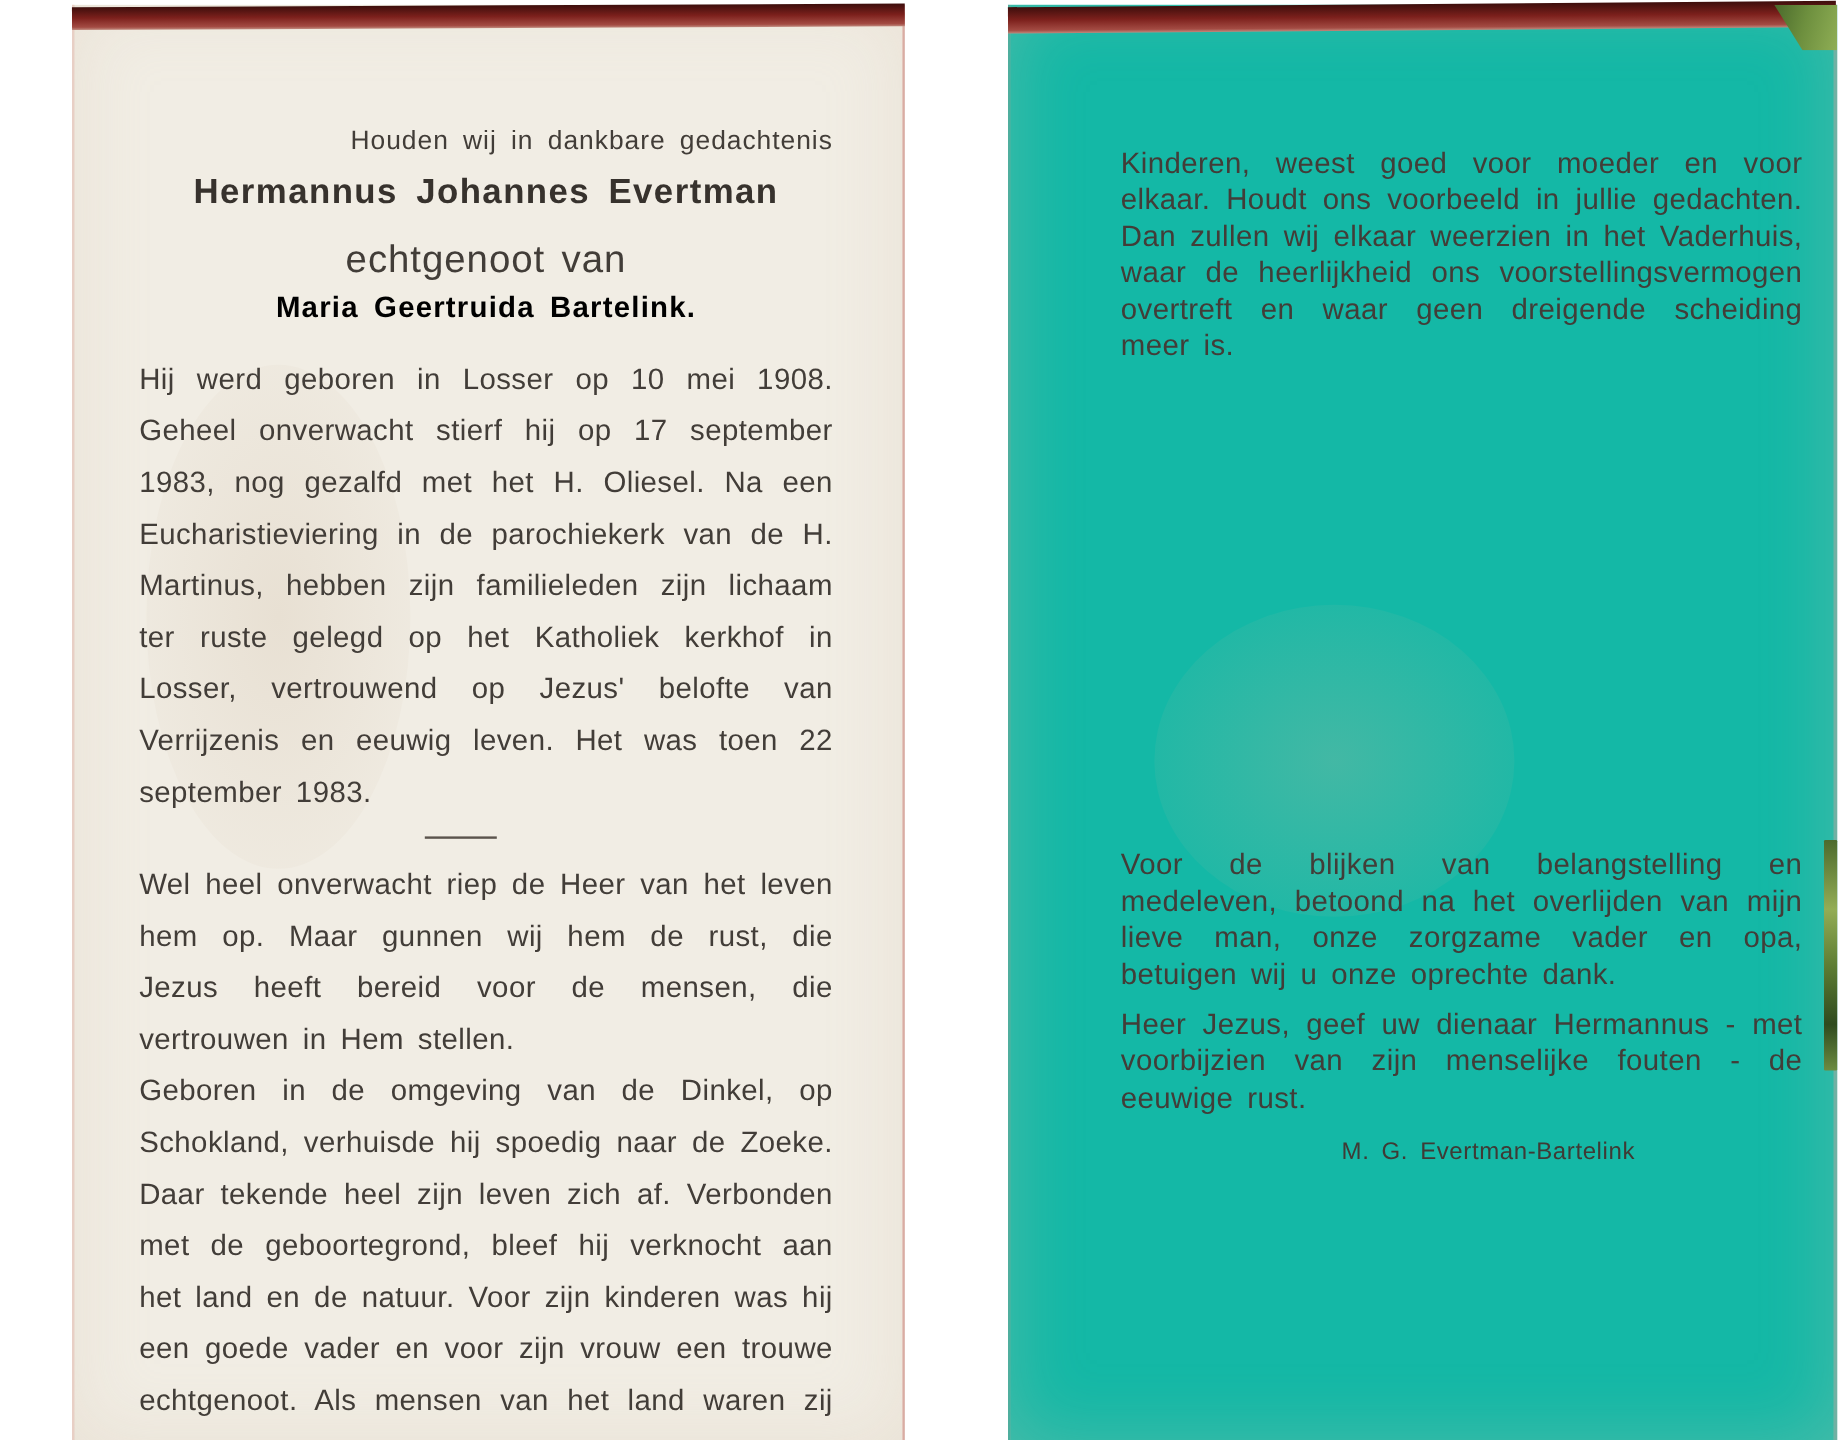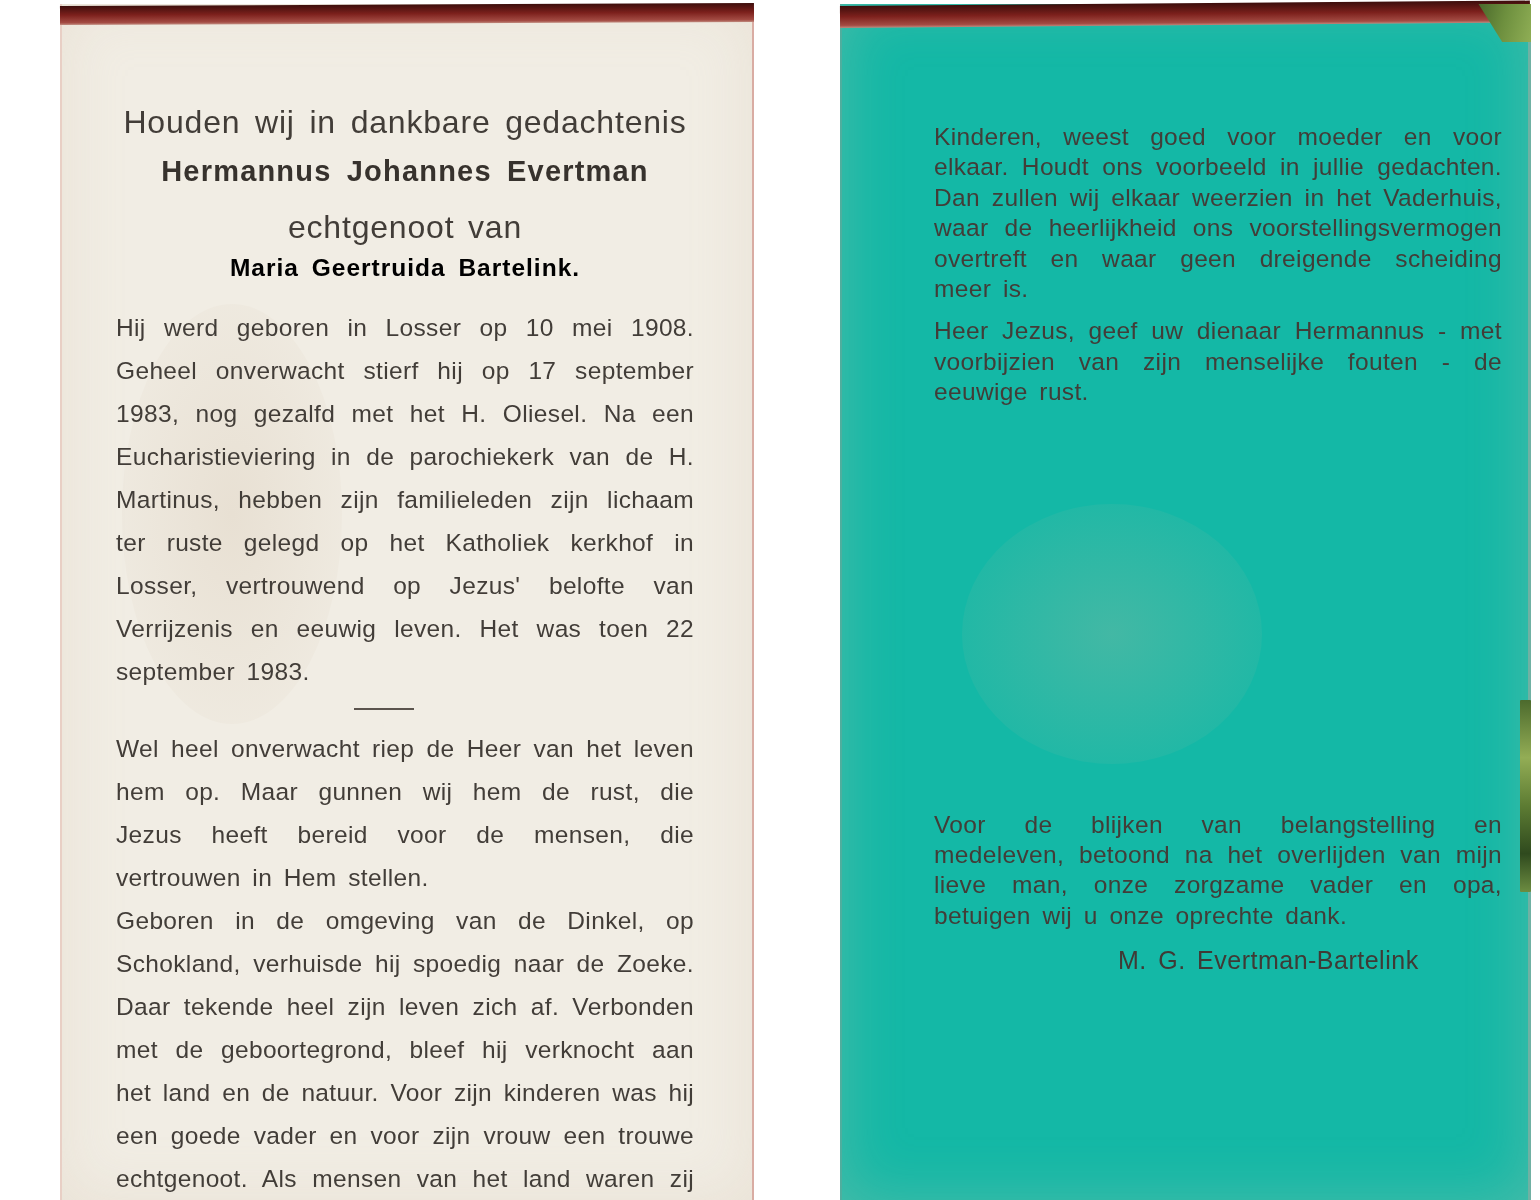--- a/index.html
+++ b/index.html
@@ -74,25 +74,26 @@
   .content {
     position: relative;
     color: #423d38;
   }
   .page-left .content { padding: 100px 58px 0 54px; }
   .page-right .content { padding: 118px 26px 0 92px; }
 
   .center { text-align: center; }
 
   .intro {
-    font-size: 32px;
+    font-size: 22px;
     letter-spacing: 0.8px;
     word-spacing: 5px;
     font-weight: 500;
     margin: 0 0 14px 0;
+    text-align: right;
   }
   .deceased-name {
     font-size: 29px;
     font-weight: 700;
     letter-spacing: 1.2px;
     word-spacing: 6px;
     margin: 0 0 21px 0;
     color: #37322d;
   }
   .relation {
@@ -128,21 +129,21 @@
     border-top: 2.5px solid #5b544d;
     margin: 15px auto 17px 238px;
   }
 
   .para2 { margin-top: 0; }
   .rp-para2 { margin-top: 12px; }
   .rp-thanks { margin-top: 402px; }
 
   .signature {
     margin: 12px 0 0 184px;
-    font-size: 25px;
+    font-size: 20px;
     line-height: 34px;
     letter-spacing: 0.5px;
     word-spacing: 4px;
     font-weight: 500;
     color: #3f3a35;
   }
   .signature .sig-line2 { margin-left: 10px; }
 
   
   .stain {
@@ -175,21 +176,21 @@
 </div>
 
 <div class="page page-right">
   <div class="topbar"></div>
   <div class="corner-green"></div>
   <div class="edge-photo"></div>
   <div class="stain" style="left:120px;top:500px;width:300px;height:260px;"></div>
 
   <div class="content">
     <p class="body-text">Kinderen, weest goed voor moeder en voor elkaar.  Houdt ons voorbeeld in jullie gedachten. Dan zullen wij elkaar weerzien in het Vaderhuis, waar de heerlijkheid ons voorstellingsvermogen overtreft en waar geen dreigende scheiding meer is.</p>
+    <p class="body-text rp-thanks">Voor de blijken van belangstelling en medeleven, betoond na het overlijden van mijn lieve man, onze zorgzame vader en opa, betuigen wij u onze oprechte dank.</p>
+
     <p class="body-text rp-para2">Heer Jezus, geef uw dienaar Hermannus - met voorbijzien van zijn menselijke fouten - de eeuwige rust.</p>
-
-    <p class="body-text rp-thanks">Voor de blijken van belangstelling en medeleven, betoond na het overlijden van mijn lieve man, onze zorgzame vader en opa, betuigen wij u onze oprechte dank.</p>
 
     <div class="signature">
       <div>M. G. Evertman-Bartelink</div>
     </div>
   </div>
 </div>
 
 </body></html>

